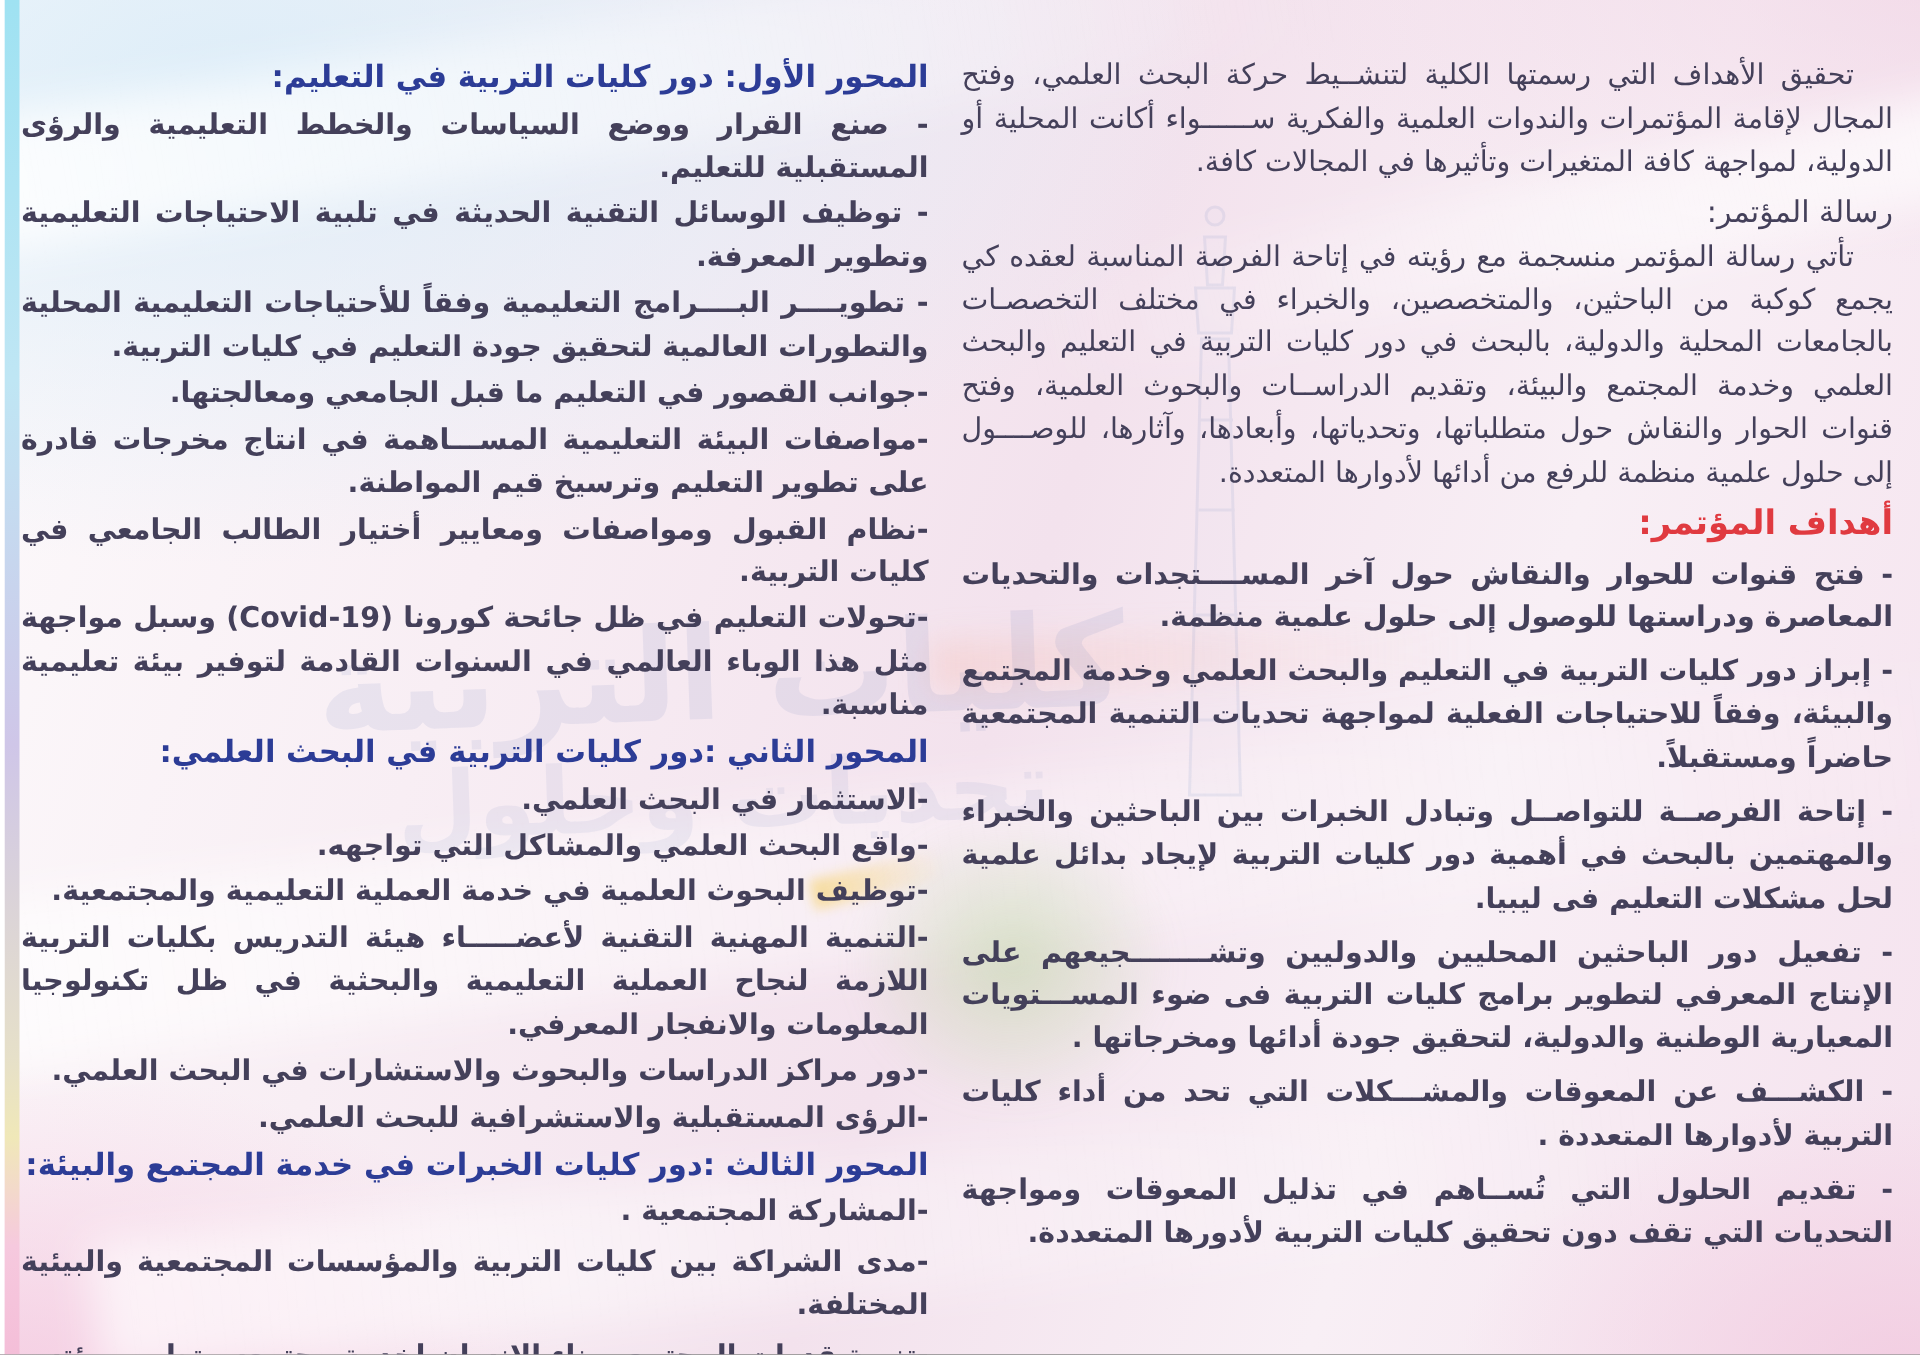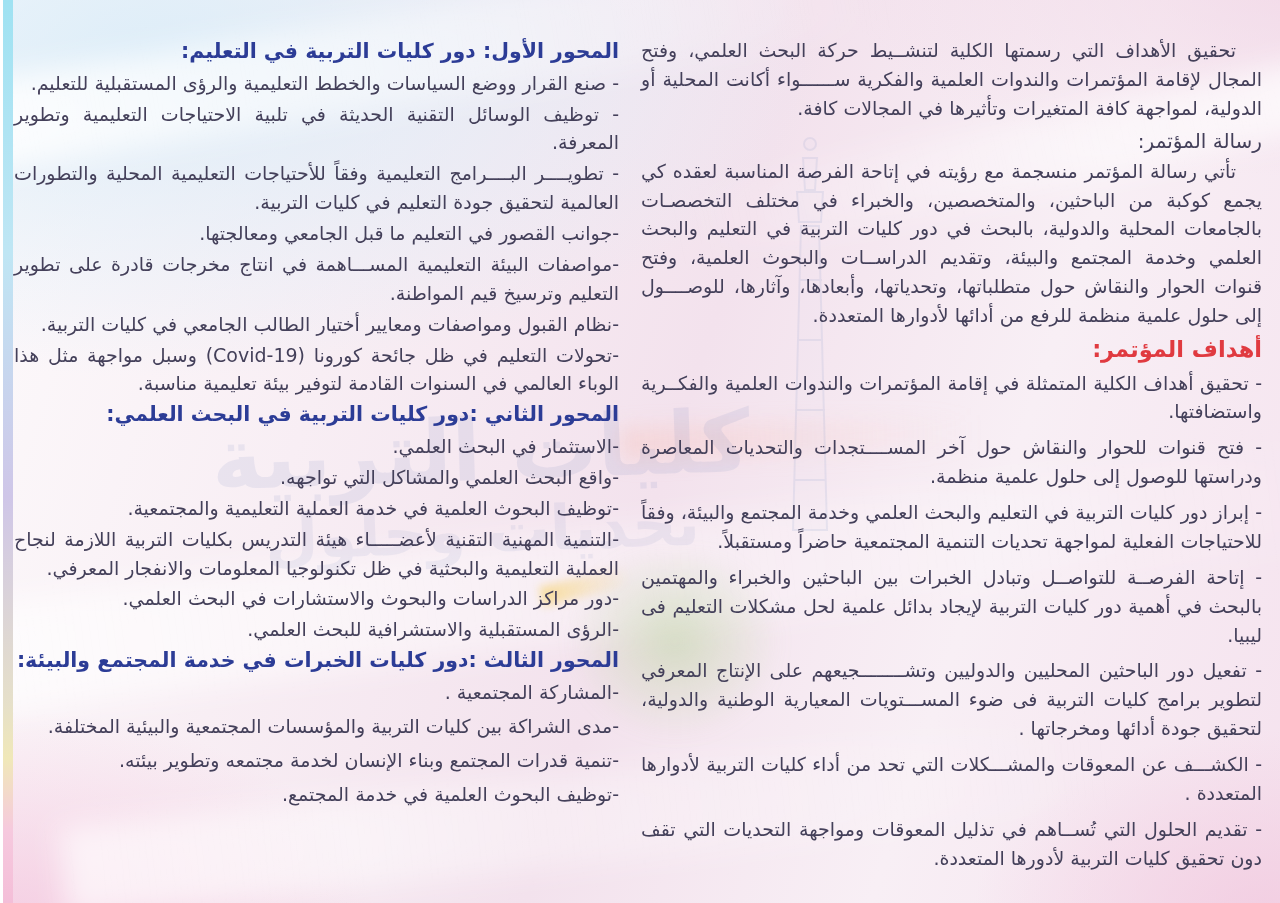--- a/index.html
+++ b/index.html
@@ -55,21 +55,21 @@
   .col{flex:1 1 0;}
   .col-right{flex-basis:620px;}
   .col-left{flex-basis:604px;}
 
   .h-red{color:var(--accent_red,#e03a40);font-weight:bold;font-size:22.5px;line-height:1.45;margin:0 0 3px;}
   .h-blue{color:var(--accent_blue,#2c3c96);font-weight:bold;font-size:20.5px;line-height:1.45;margin:1px 0 2px;}
   .h-plain{color:var(--text_color,#44405a);font-weight:500;font-size:20px;line-height:1.5;margin:2px 0 1px;}
 
   p.body{margin:0 0 3px;font-size:19px;line-height:1.52;text-align:justify;text-indent:26px;}
   ul.items{list-style:none;margin:0;padding:0;}
-  ul.items li{font-size:19px;line-height:1.52;text-align:justify;margin:0 0 2px;}
+  ul.items li{font-size:19px;line-height:1.52;text-align:justify;margin:0 0 2px;font-weight:bold;}
   ul.goals li{margin:0 0 7px;}
   ul.axis3 li{margin:0 0 5px;}
 </style>
 </head>
 <body>
 
 <div class="page">
 
   <div class="streak s1"></div>
   <div class="streak s4"></div>
@@ -100,21 +100,20 @@
   <div class="columns">
 
     <div class="col col-right">
       <p class="body">تحقيق الأهداف التي رسمتها الكلية لتنشــيط حركة البحث العلمي، وفتح المجال لإقامة المؤتمرات والندوات العلمية والفكرية ســــــواء أكانت المحلية أو الدولية، لمواجهة كافة المتغيرات وتأثيرها في المجالات كافة.</p>
 
       <div class="h-plain">رسالة المؤتمر:</div>
       <p class="body">تأتي رسالة المؤتمر منسجمة مع رؤيته في إتاحة الفرصة المناسبة لعقده كي يجمع كوكبة من الباحثين، والمتخصصين، والخبراء في مختلف التخصصـات بالجامعات المحلية والدولية، بالبحث في دور كليات التربية في التعليم والبحث العلمي وخدمة المجتمع والبيئة، وتقديم الدراســات والبحوث العلمية، وفتح قنوات الحوار والنقاش حول متطلباتها، وتحدياتها، وأبعادها، وآثارها، للوصــــول إلى حلول علمية منظمة للرفع من أدائها لأدوارها المتعددة.</p>
 
       <div class="h-red">أهداف المؤتمر:</div>
       <ul class="items goals">
-        <li>- تحقيق أهداف الكلية المتمثلة في إقامة المؤتمرات والندوات العلمية والفكــرية واستضافتها.</li>
         <li>- فتح قنوات للحوار والنقاش حول آخر المســــتجدات والتحديات المعاصرة ودراستها للوصول إلى حلول علمية منظمة.</li>
         <li>- إبراز دور كليات التربية في التعليم والبحث العلمي وخدمة المجتمع والبيئة، وفقاً للاحتياجات الفعلية لمواجهة تحديات التنمية المجتمعية حاضراً ومستقبلاً.</li>
         <li>- إتاحة الفرصــة للتواصــل وتبادل الخبرات بين الباحثين والخبراء والمهتمين بالبحث في أهمية دور كليات التربية لإيجاد بدائل علمية لحل مشكلات التعليم فى ليبيا.</li>
         <li>- تفعيل دور الباحثين المحليين والدوليين وتشــــــــجيعهم على الإنتاج المعرفي لتطوير برامج كليات التربية فى ضوء المســـتويات المعيارية الوطنية والدولية، لتحقيق جودة أدائها ومخرجاتها .</li>
         <li>- الكشـــف عن المعوقات والمشـــكلات التي تحد من أداء كليات التربية لأدوارها المتعددة .</li>
         <li>- تقديم الحلول التي تُســاهم في تذليل المعوقات ومواجهة التحديات التي تقف دون تحقيق كليات التربية لأدورها المتعددة.</li>
 
       </ul>
     </div>
 

